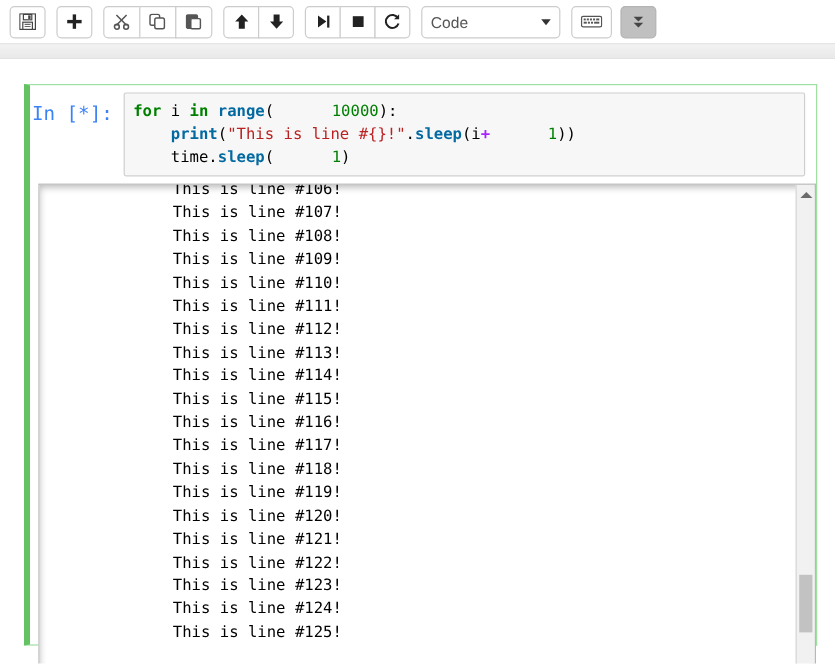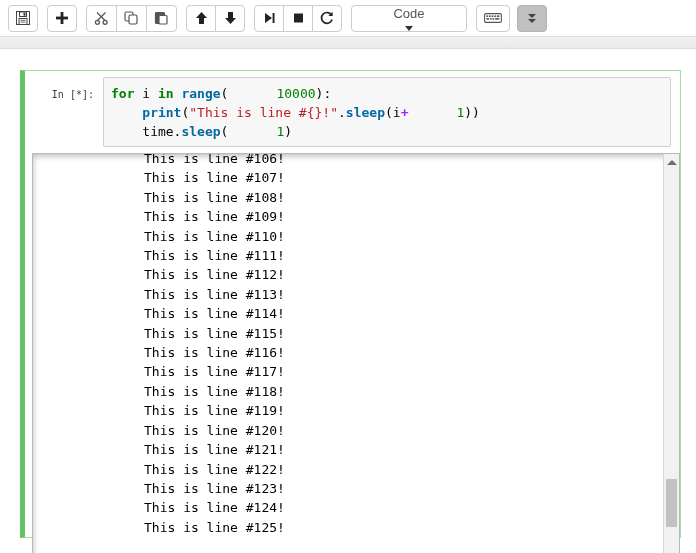--- a/index.html
+++ b/index.html
@@ -81,21 +81,20 @@
     box-sizing: border-box;
     border: 1px solid #cccccc;
     border-radius: 4px;
     background: #ffffff;
     display: flex;
     align-items: center;
     padding: 0 7px;
     margin-right: 9px;
     cursor: pointer;
     position: relative;
-    flex-direction: column;
   }
   #celltype-select .sel-value {
     color: #555555;
     font-size: 13px;
     flex: 1;
   }
   .caret {
     width: 0; height: 0;
     border-left: 4px solid transparent;
     border-right: 4px solid transparent;
@@ -148,22 +147,22 @@
     padding-top: 6px;
     box-sizing: border-box;
   }
   #prompt {
     width: 78px;
     min-width: 78px;
     text-align: right;
     padding-right: 9px;
     box-sizing: border-box;
     font-family: "DejaVu Sans Mono", monospace;
-    font-size: 10px;
-    color: #404040;
+    font-size: 16px;
+    color: #3b82f6;
     line-height: 19px;
     padding-top: 8px;
     white-space: nowrap;
   }
   #code-area {
     flex: 1;
     margin-right: 9px;
     background: #f7f7f7;
     border: 1px solid #cfcfcf;
     border-radius: 2px;

